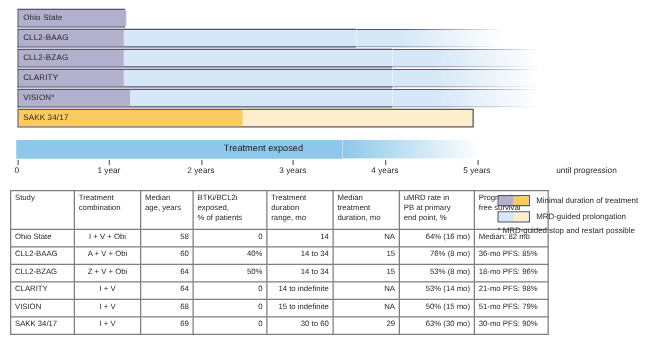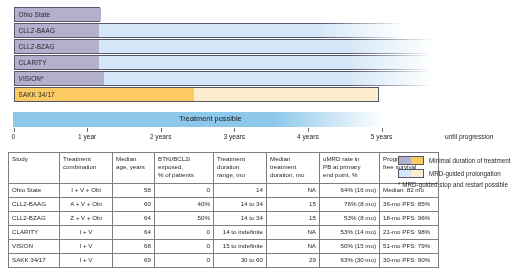--- a/index.html
+++ b/index.html
@@ -183,21 +183,21 @@
           <div class="bar-solid" style="width: 179.584px; background: rgb(251, 203, 98);"></div>
           <span class="bar-label">SAKK 34/17</span>
         </div>
       </div>
     </div>
 
   <div id="axis-band" style="width: 463px; background: transparent;">
     <div class="band-solid" style="width: 261.28px;"></div>
     <div class="band-fade" style="left: 261.28px; width: 110px;"></div>
   </div>
-  <div id="band-label" style="left: 179.1px;">Treatment possible</div>
+  <div id="band-label" style="left: 179.1px;">Treatment exposed</div>
   <div id="axis-ticks">
       <div class="tick" style="left: 13.5px;"></div>
       <div class="tick-label" style="left: 13.5px; transform: translateX(-2px);">0</div>
       <div class="tick" style="left: 87.1px;"></div>
       <div class="tick-label" style="left: 87.1px;">1 year</div>
       <div class="tick" style="left: 160.7px;"></div>
       <div class="tick-label" style="left: 160.7px;">2 years</div>
       <div class="tick" style="left: 234.3px;"></div>
       <div class="tick-label" style="left: 234.3px;">3 years</div>
       <div class="tick" style="left: 307.9px;"></div>

